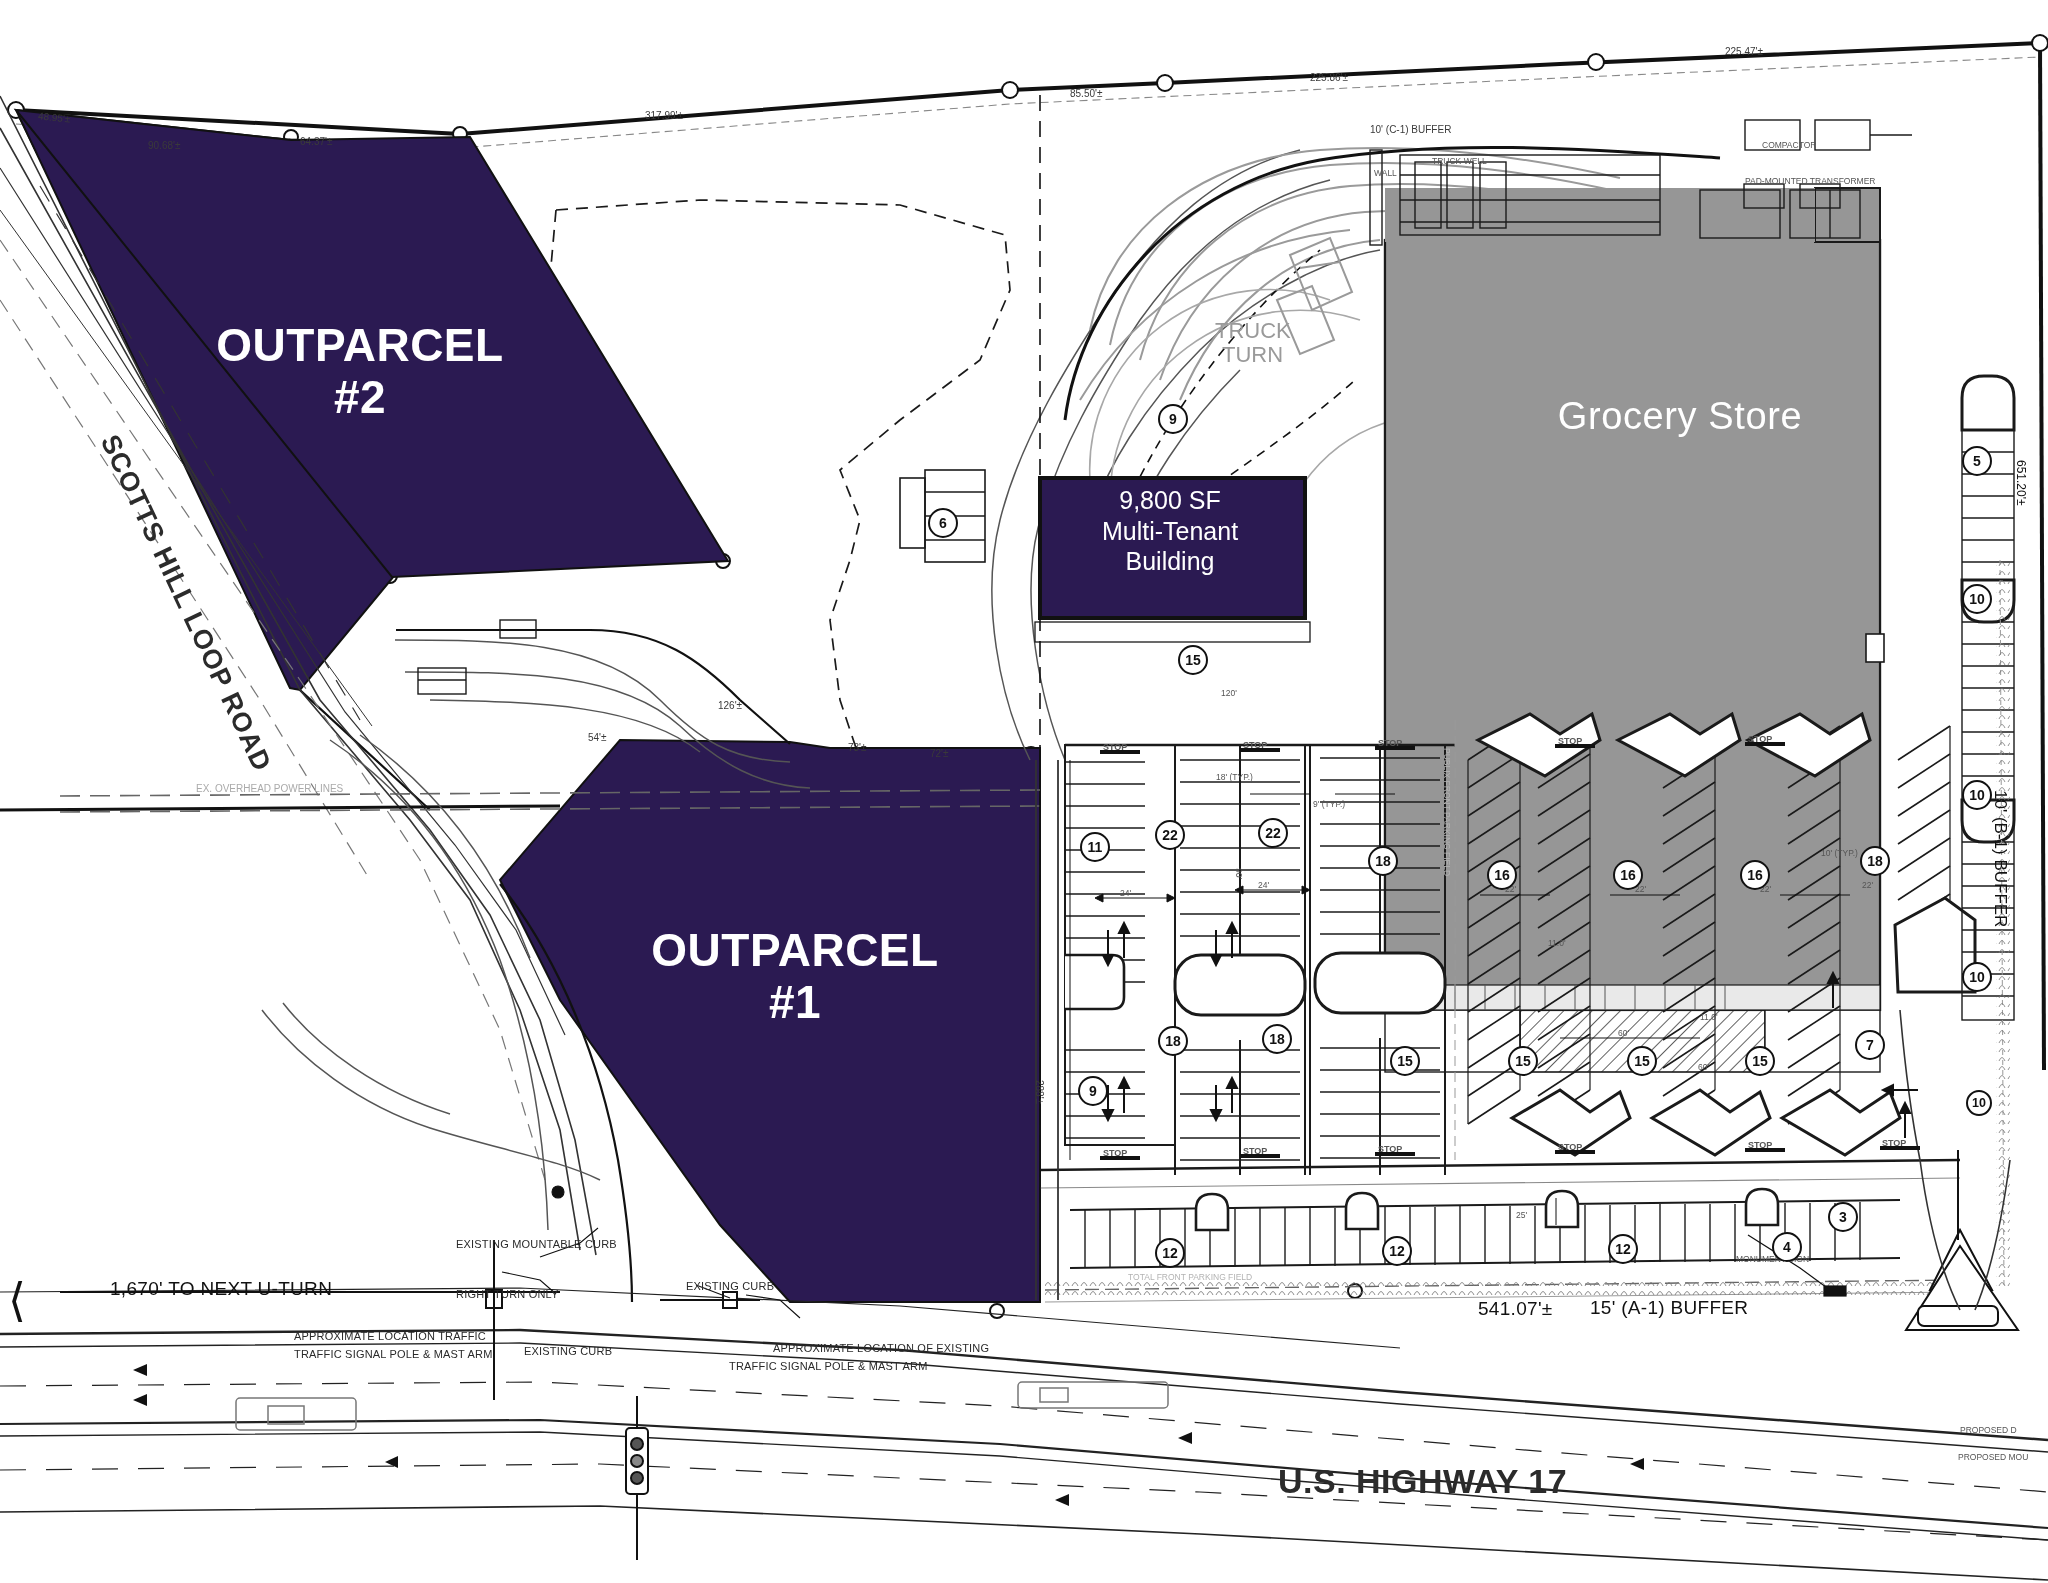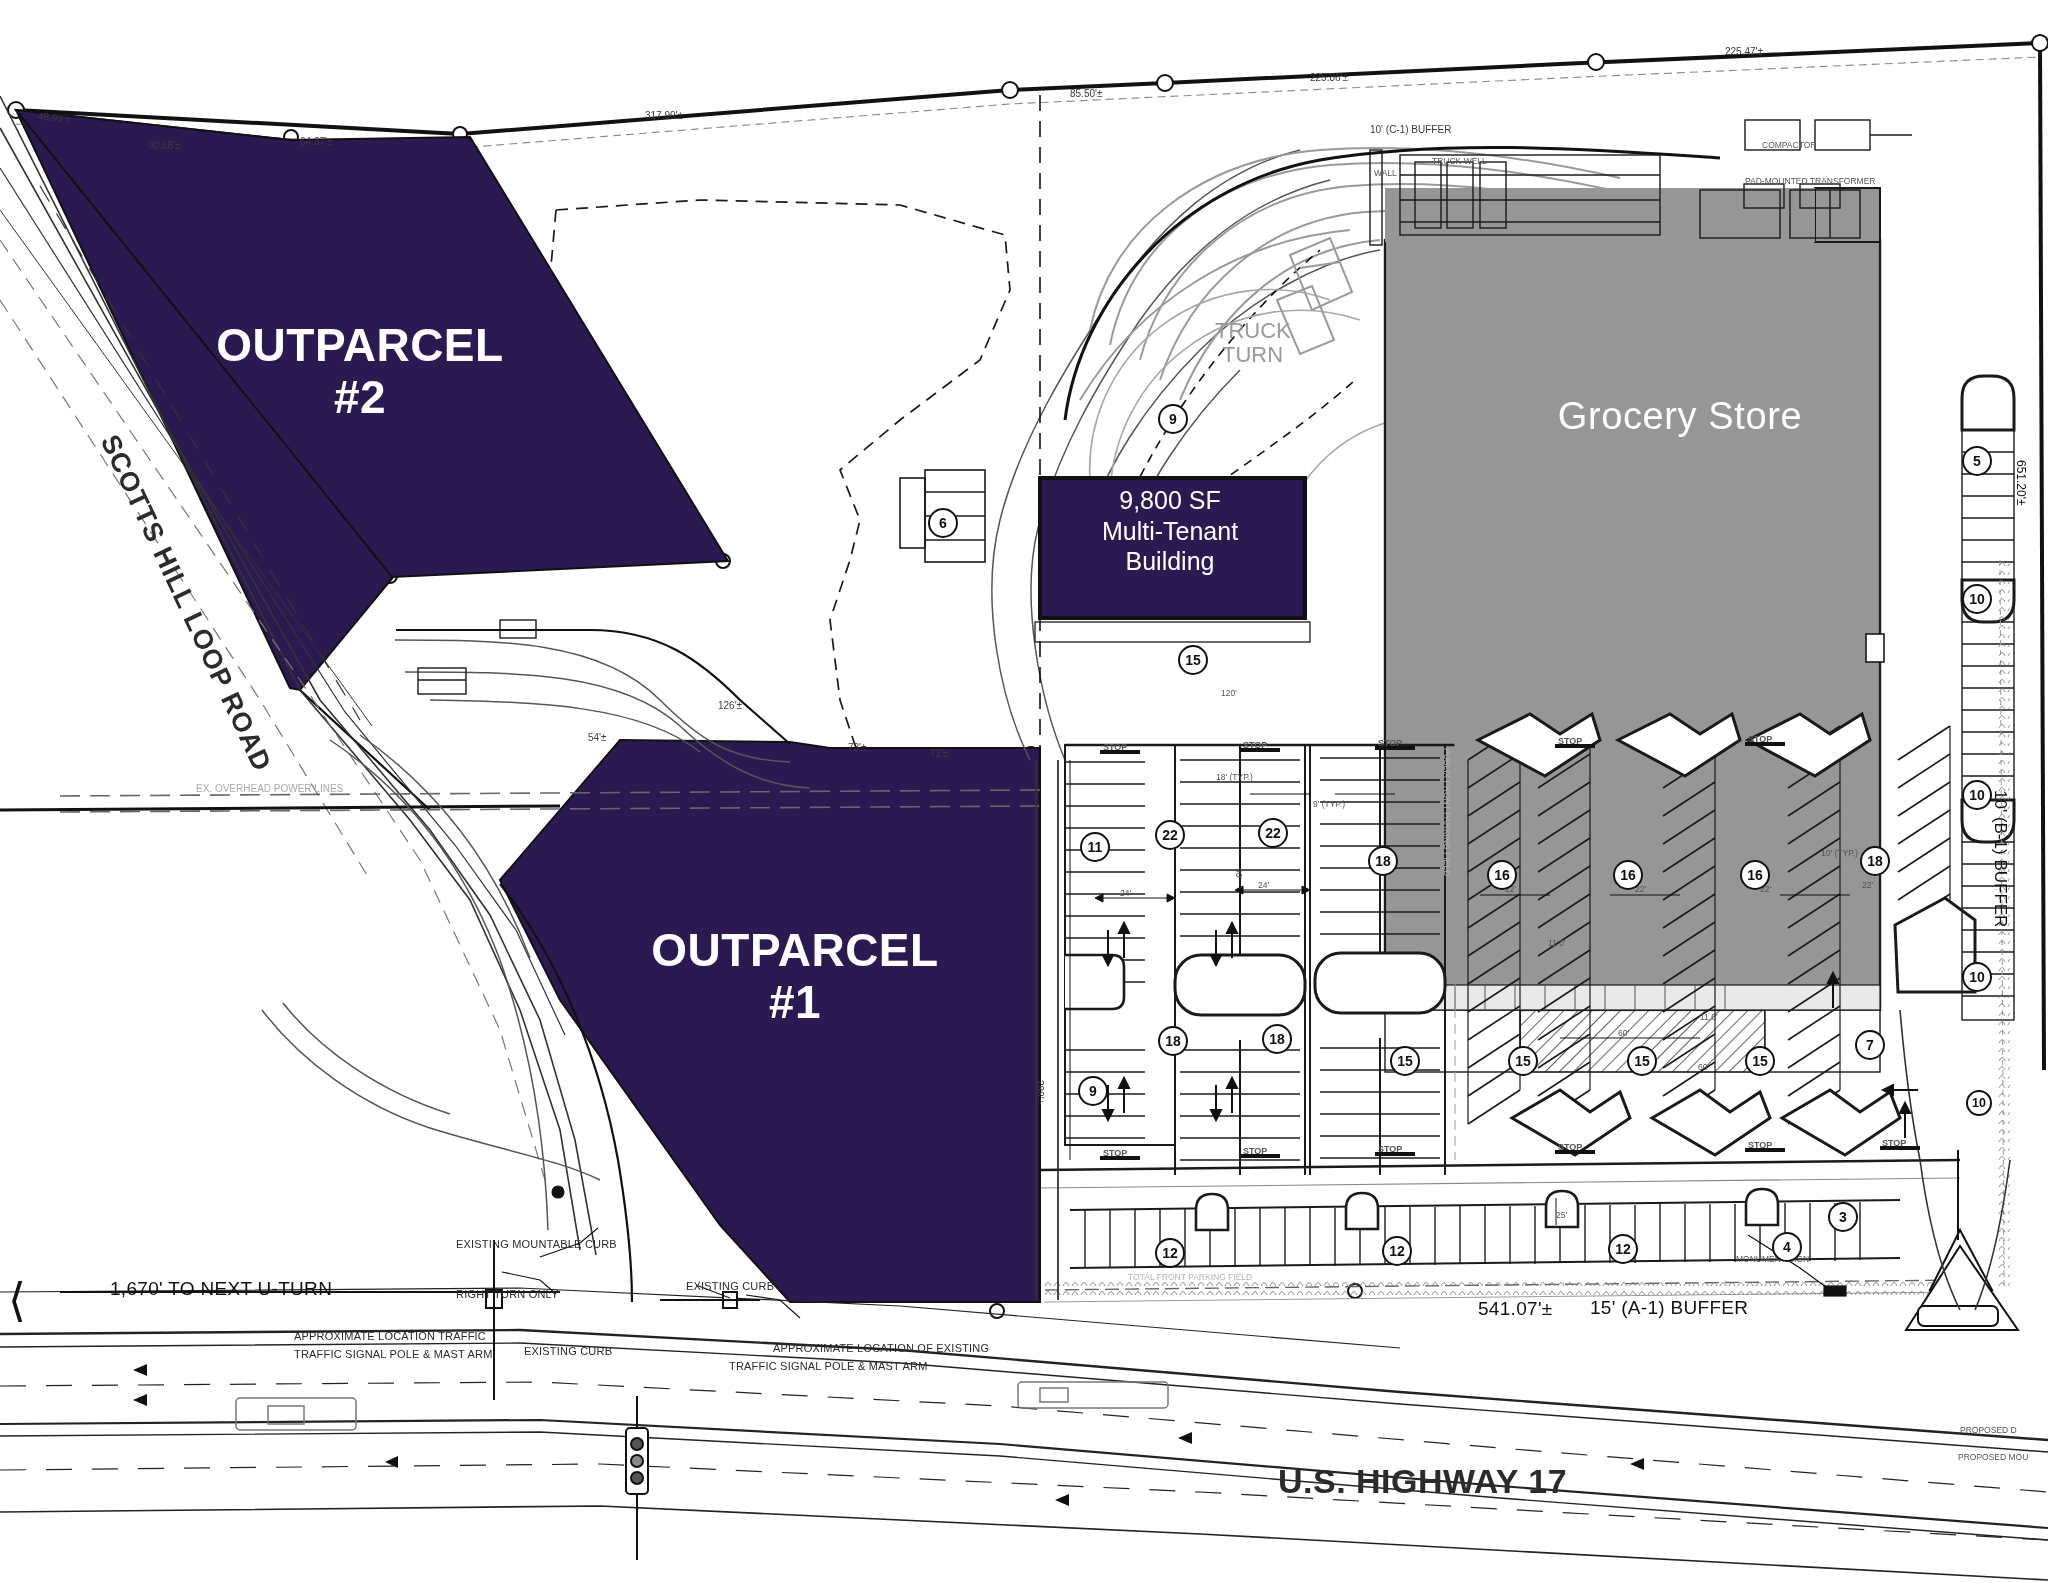--- a/index.html
+++ b/index.html
@@ -772,21 +772,21 @@
   <div class="dim xs" style="left:1258px; top:880px;">24'</div>
   <div class="dim xs" style="left:1505px; top:884px;">22'</div>
   <div class="dim xs" style="left:1635px; top:884px;">22'</div>
   <div class="dim xs" style="left:1760px; top:884px;">22'</div>
   <div class="dim xs" style="left:1862px; top:880px;">22'</div>
   <div class="dim xs" style="left:1548px; top:938px;">11.0'</div>
   <div class="dim xs" style="left:1700px; top:1012px;">11.0'</div>
   <div class="dim xs" style="left:1618px; top:1028px;">60'</div>
   <div class="dim xs" style="left:1698px; top:1062px;">60'</div>
   <div class="dim xs rot90" style="left:1244px; top:868px;">90'</div>
-  <div class="dim xs" style="left:1556px; top:1210px;">25'</div>
+  <div class="dim xs" style="left:1516px; top:1210px;">25'</div>
   <div class="dim xs" style="left:1221px; top:688px;">120'</div>
 
   <div class="dim xs" style="left:1432px; top:156px;">TRUCK WELL</div>
   <div class="dim xs" style="left:1374px; top:168px;">WALL</div>
   <div class="dim xs" style="left:1762px; top:140px;">COMPACTOR</div>
   <div class="dim xs" style="left:1745px; top:176px;">PAD-MOUNTED TRANSFORMER</div>
   <div class="dim xs" style="left:1708px; top:1254px;padding-left:28px;">MONUMENT SIGN</div>
   <div class="dim xs rot90 faint" style="left:1452px; top:748px; color:#b3b3b3;">PUBLIX FRONT PARKING FIELD</div>
   <div class="dim xs faint" style="left:1128px; top:1272px; color:#b3b3b3;">TOTAL FRONT PARKING FIELD</div>
 

